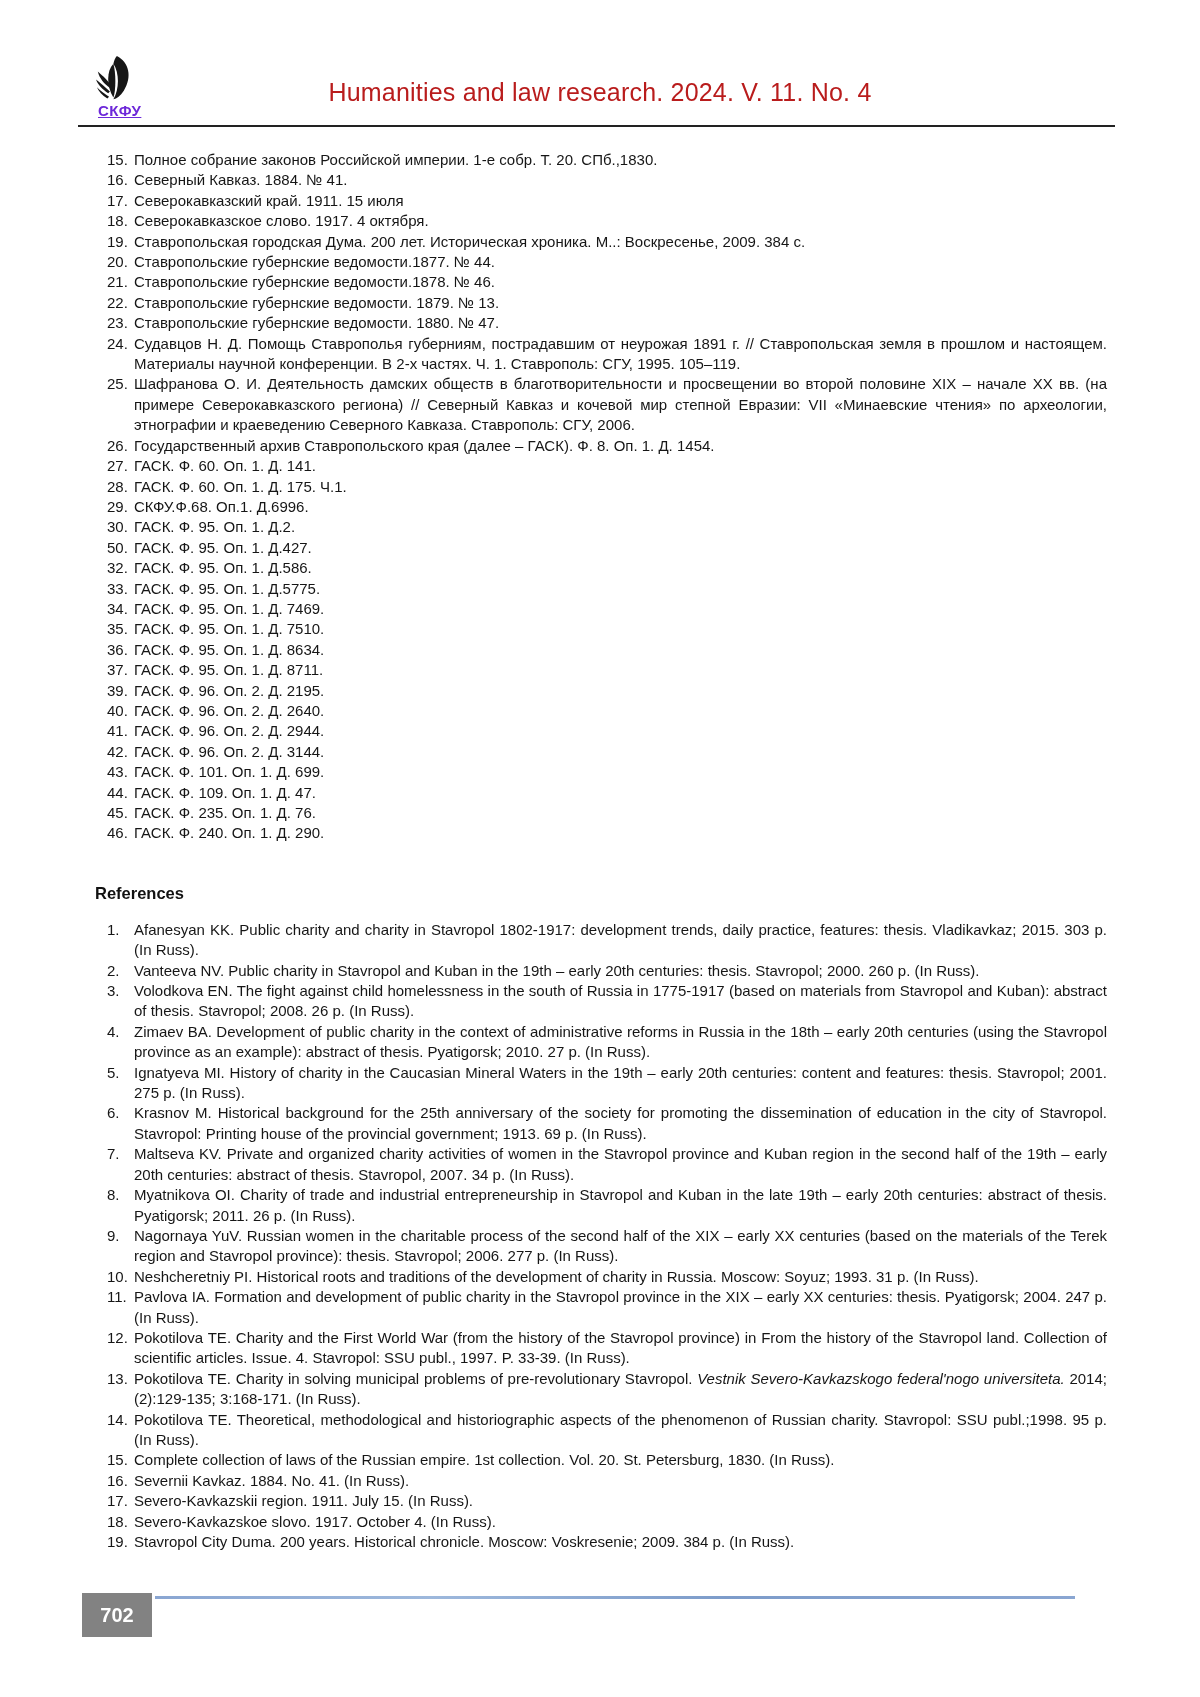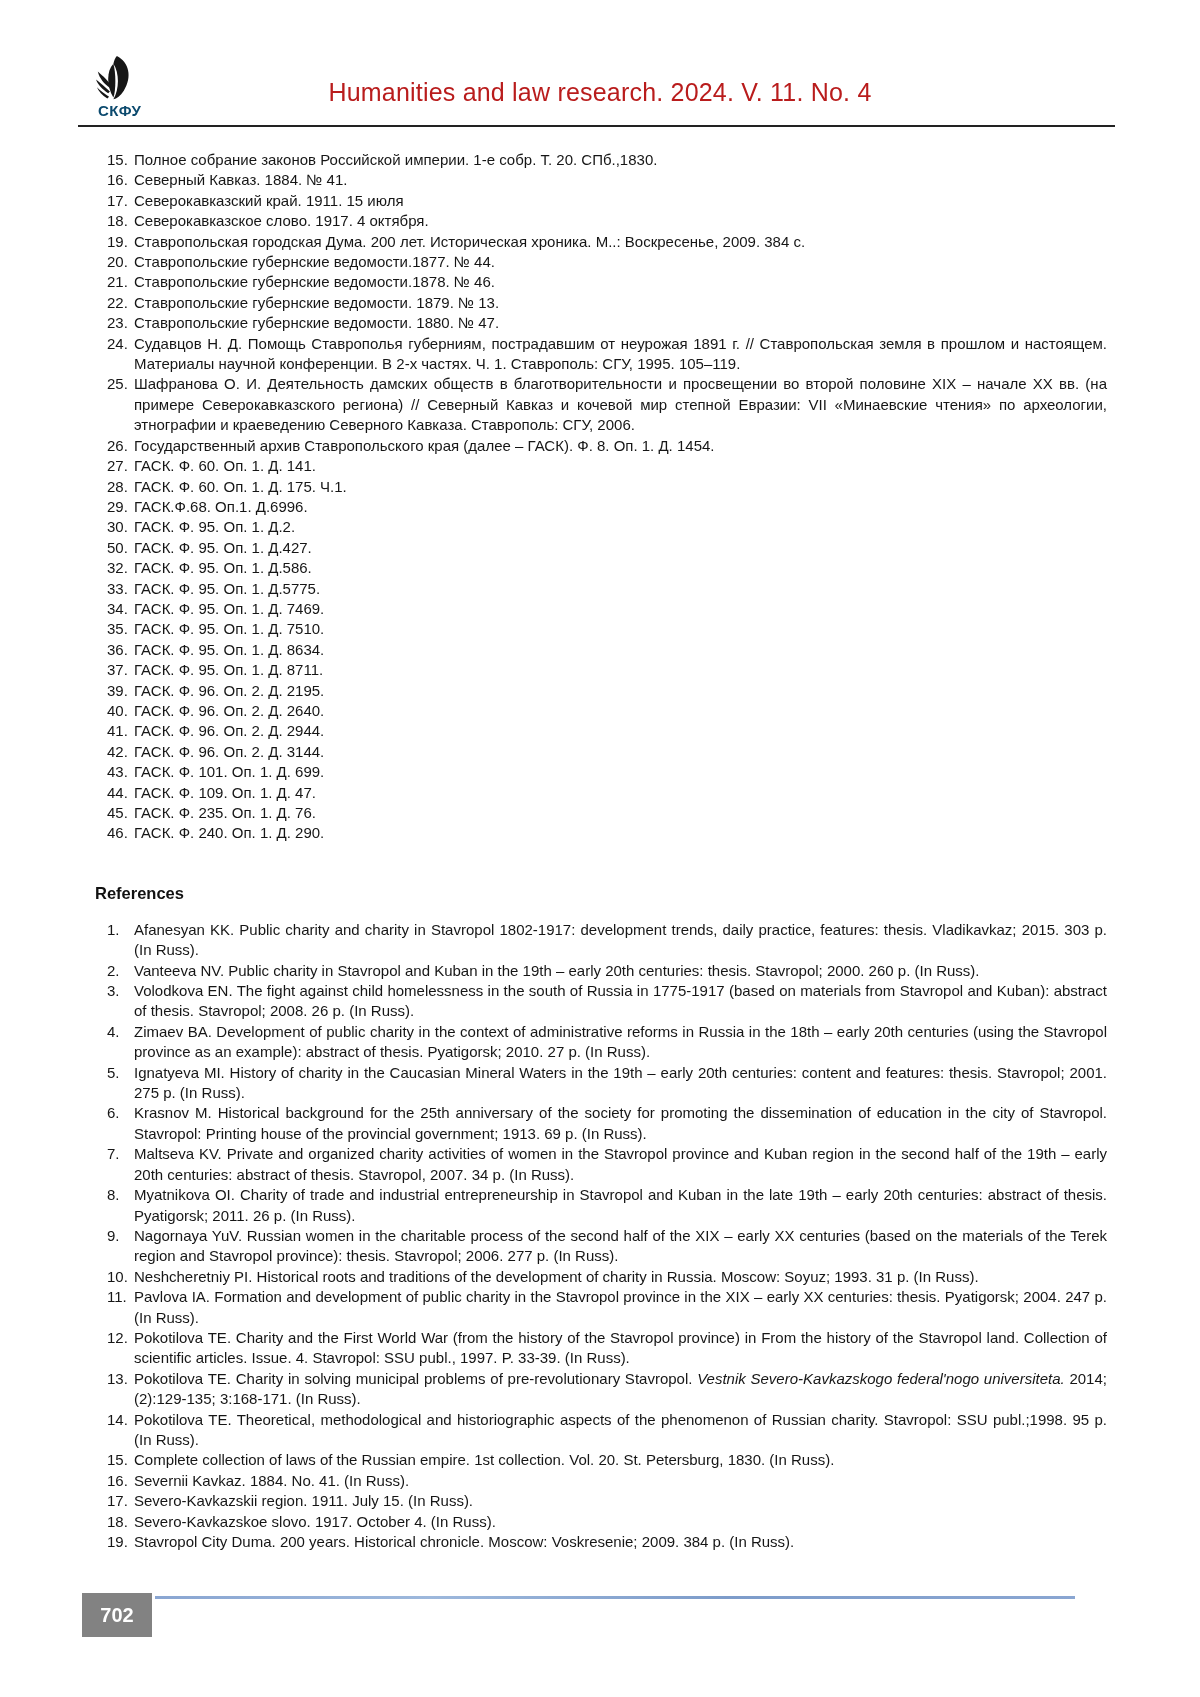--- a/index.html
+++ b/index.html
@@ -10,21 +10,21 @@
     background:#ffffff; overflow:hidden; margin:0 auto;
   }
 
   
   .logo {
     position:absolute; left:84px; top:54px; width:72px; text-align:left;
   }
   .logo svg { display:block; margin-left:6px; }
   .logo-text {
     display:block; font-weight:bold; font-size:15px; letter-spacing:.5px;
-    color:#0c4a6e; margin-top:-8px; margin-left:14px;
+    color:#6d28d9; margin-top:-8px; margin-left:14px;text-decoration:underline;
   }
   .journal-title {
     position:absolute; left:0; right:0; top:78px;
     text-align:center; font-size:25px; color:#b91c1c; letter-spacing:.2px;
   }
   .header-rule {
     position:absolute; left:78px; top:125px; width:1037px; height:2px;
     background:#222222;
   }
 
@@ -143,21 +143,21 @@
           <span class="ref-text">ГАСК. Ф. 60. Оп. 1. Д. 141.</span>
         </div>
 
         <div class="ref-item">
           <span class="ref-num">28.</span>
           <span class="ref-text">ГАСК. Ф. 60. Оп. 1. Д. 175. Ч.1.</span>
         </div>
 
         <div class="ref-item">
           <span class="ref-num">29.</span>
-          <span class="ref-text">ГАСК.Ф.68. Оп.1. Д.6996.</span>
+          <span class="ref-text">СКФУ.Ф.68. Оп.1. Д.6996.</span>
         </div>
 
         <div class="ref-item">
           <span class="ref-num">30.</span>
           <span class="ref-text">ГАСК. Ф. 95. Оп. 1. Д.2.</span>
         </div>
 
         <div class="ref-item">
           <span class="ref-num">50.</span>
           <span class="ref-text">ГАСК. Ф. 95. Оп. 1. Д.427.</span>

